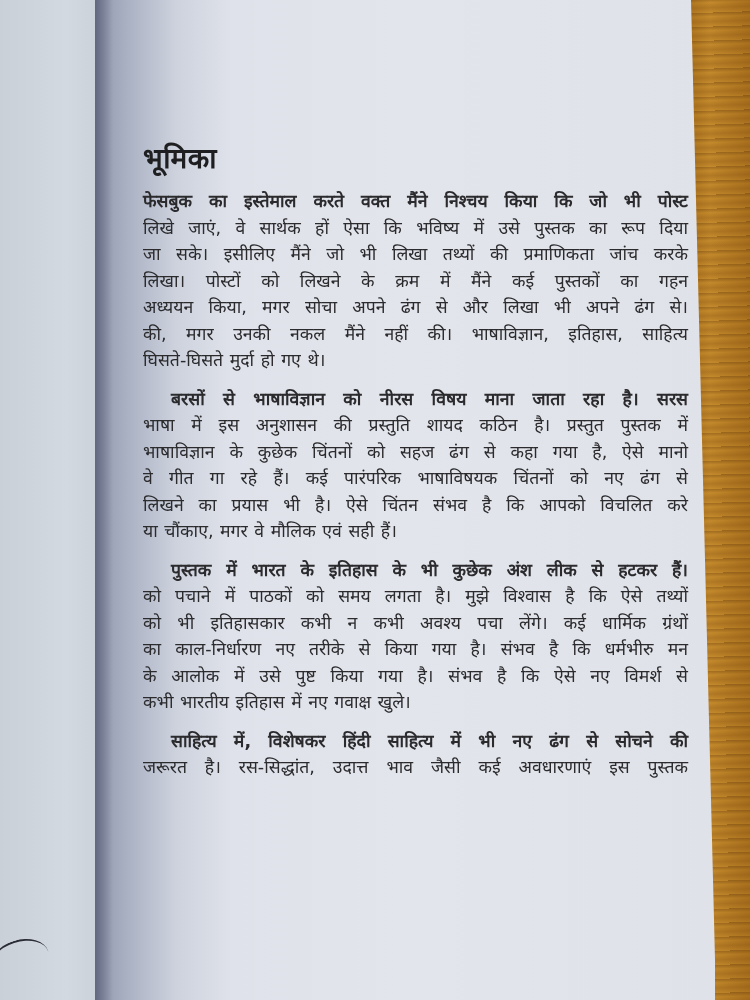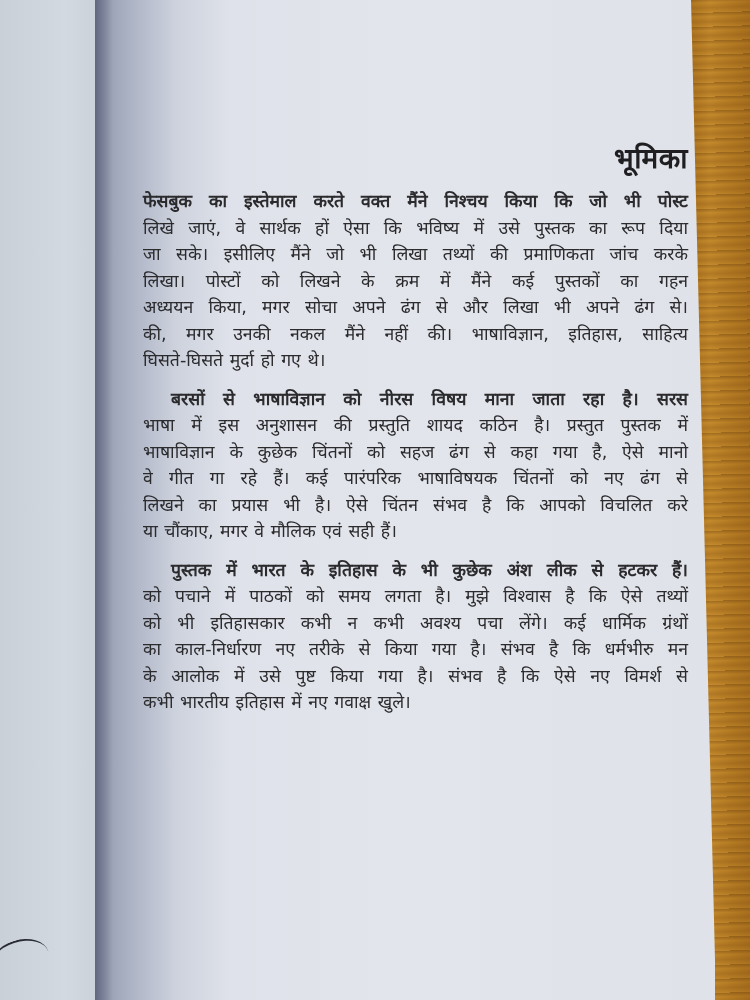--- a/index.html
+++ b/index.html
@@ -55,21 +55,21 @@
     background: linear-gradient(90deg, rgba(60,64,90,0.55), rgba(60,64,90,0));
   }
   .content {
     position: absolute;
     top: 138px;
     left: 143px;
     width: 545px;
     color: #2b2b2e;
   }
   .page-title {
-    text-align: right;
+    text-align: left;
     font-size: 28px;
     font-weight: bold;
     color: #1f1f22;
     margin: 0 0 12px 0;
     letter-spacing: 0.5px;
   }
   .para {
     font-size: 17.6px;
     line-height: 26.5px;
     margin: 0 0 12px 0;
@@ -125,13 +125,17 @@
 
   <div class="para">
     <span class="line indent">पुस्तक में भारत के इतिहास के भी कुछेक अंश लीक से हटकर हैं।</span>
     <span class="line">को पचाने में पाठकों को समय लगता है। मुझे विश्वास है कि ऐसे तथ्यों</span>
     <span class="line">को भी इतिहासकार कभी न कभी अवश्य पचा लेंगे। कई धार्मिक ग्रंथों</span>
     <span class="line">का काल-निर्धारण नए तरीके से किया गया है। संभव है कि धर्मभीरु मन</span>
     <span class="line">के आलोक में उसे पुष्ट किया गया है। संभव है कि ऐसे नए विमर्श से</span>
     <span class="line last">कभी भारतीय इतिहास में नए गवाक्ष खुले।</span>
   </div>
 
+  <div class="para">
+    <span class="line indent">साहित्य में, विशेषकर हिंदी साहित्य में भी नए ढंग से सोचने की</span>
+    <span class="line">जरूरत है। रस-सिद्धांत, उदात्त भाव जैसी कई अवधारणाएं इस पुस्तक</span>
+  </div>
 </div>
 
 </body></html>

